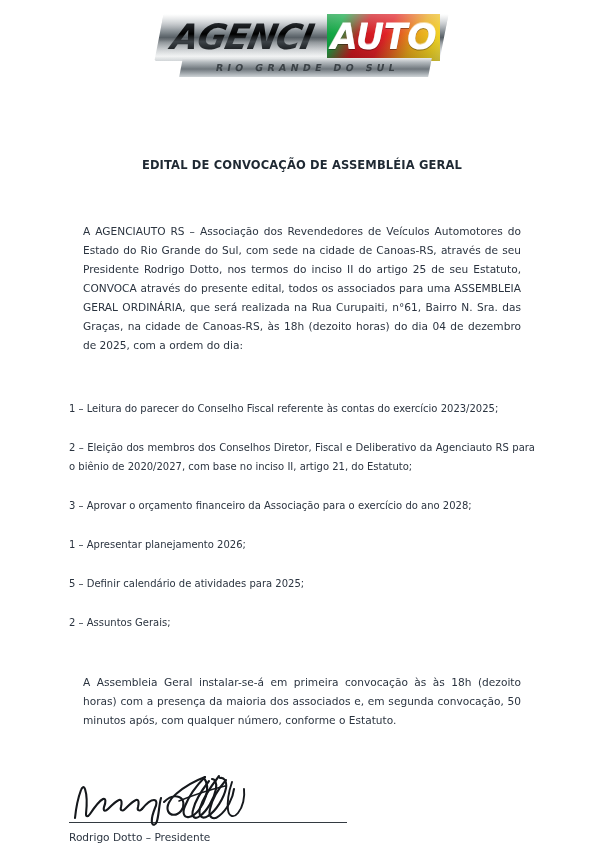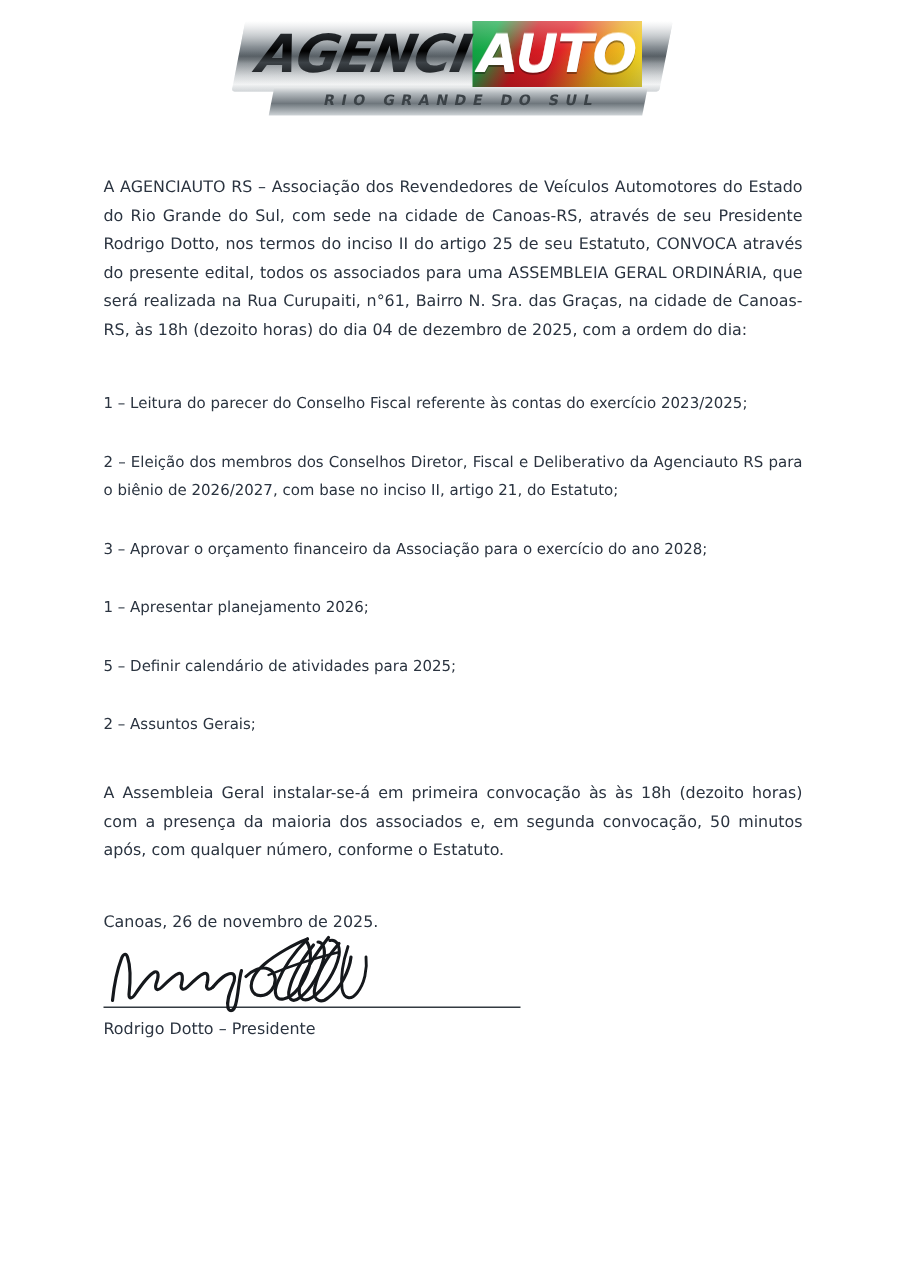--- a/index.html
+++ b/index.html
@@ -84,21 +84,21 @@
     padding-left: 13px;
     color: #111418;
     background: linear-gradient(180deg, #2e3338 0%, #000000 40%, #3c4247 62%, #0a0c0e 100%);
     -webkit-background-clip: text;
     background-clip: text;
     -webkit-text-fill-color: transparent;
     line-height: 1;
   }
   .auto-block {
     position: absolute;
-    right: 16px;
+    right: 4px;
     top: 0;
     width: 113px;
     height: 47px;
     background:
       linear-gradient(118deg,
         #0f9b3f 0%,
         #12a845 13%,
         #cf1820 33%,
         #e02127 50%,
         #e8a81b 74%,
@@ -169,21 +169,21 @@
   .doc-title {
     margin: 0;
     padding-top: 78px;
     text-align: center;
     font-size: 11.5px;
     font-weight: bold;
     letter-spacing: 0.15px;
     color: #1f2933;
   }
   p.para {
-    margin: 0;
+    margin: 14px;
     padding-top: 20px;
     font-size: 10.6px;
     line-height: 19px;
     text-align: justify;
     text-justify: inter-word;
     color: #2b3440;
   }
   p.para.first {
     padding-top: 36px;
   }
@@ -256,41 +256,41 @@
       </div>
 
       <div class="logo-banner">
         <span class="banner-text">RIO GRANDE DO SUL</span>
       </div>
     </div>
   </div>
 
   <div class="doc">
 
+    <h1 class="doc-title">EDITAL DE CONVOCAÇÃO DE ASSEMBLÉIA GERAL</h1>
 
     <p class="para first">A AGENCIAUTO RS – Associação dos Revendedores de Veículos Automotores do Estado do Rio Grande do Sul, com sede na cidade de Canoas-RS, através de seu Presidente Rodrigo Dotto, nos termos do inciso II do artigo 25 de seu Estatuto, CONVOCA através do presente edital, todos os associados para uma ASSEMBLEIA GERAL ORDINÁRIA, que será realizada na Rua Curupaiti, n°61, Bairro N. Sra. das Graças, na cidade de Canoas-RS, às 18h (dezoito horas) do dia 04 de dezembro de 2025, com a ordem do dia:</p>
 
     <p class="item first-item">1 – Leitura do parecer do Conselho Fiscal referente às contas do exercício 2023/2025;</p>
 
-    <p class="item">2 – Eleição dos membros dos Conselhos Diretor, Fiscal e Deliberativo da Agenciauto RS para o biênio de 2026/2027, com base no inciso II, artigo 21, do Estatuto;</p>
+    <p class="item">2 – Eleição dos membros dos Conselhos Diretor, Fiscal e Deliberativo da Agenciauto RS para o biênio de 2020/2027, com base no inciso II, artigo 21, do Estatuto;</p>
 
     <p class="item">3 – Aprovar o orçamento financeiro da Associação para o exercício do ano 2028;</p>
 
     <p class="item">1 – Apresentar planejamento 2026;</p>
 
     <p class="item">5 – Definir calendário de atividades para 2025;</p>
 
     <p class="item">2 – Assuntos Gerais;</p>
 
 
     <p class="para spaced-top">A Assembleia Geral instalar-se-á em primeira convocação às  às 18h (dezoito horas) com a presença da maioria dos associados e, em segunda convocação, 50 minutos após, com qualquer número, conforme o Estatuto.</p>
 
     <div class="sig-wrap">
 
-      <p class="sig-date">Canoas, 26 de novembro de 2025.</p>
 
       <div class="sig-graphic">
         <svg width="290" height="58" viewBox="0 0 290 58" fill="none" xmlns="http://www.w3.org/2000/svg" aria-hidden="true">
           <g stroke="#15181c" fill="none" stroke-linecap="round" stroke-linejoin="round">
             <path d="M6 50 C7 40 9 30 12 22 C13 19 15 18 16 21 C18 27 18 37 17 46 C17 49 19 49 21 46 C25 40 30 33 34 31 C37 30 37 34 35 39 C34 43 36 44 39 41 C43 37 47 33 50 32 C53 31 53 35 52 39 C51 42 53 44 56 41 C60 37 64 33 67 32 C70 31 70 35 69 39 C68 42 70 44 73 41" stroke-width="2.1"></path>
             <path d="M73 41 C77 36 82 32 85 32 C88 32 88 36 86 40 C84 45 82 50 83 55 C84 58 87 57 88 53 C90 46 90 37 92 30" stroke-width="2.1"></path>
             <path d="M95 34 C99 30 105 27 110 29 C115 31 116 38 112 43 C108 48 101 48 99 43 C97 38 101 31 107 26 C115 19 128 12 136 9" stroke-width="2.1"></path>
             <path d="M136 9 C128 17 120 28 116 38 C113 45 115 50 120 49 C127 48 134 38 137 28 C139 21 138 14 135 10" stroke-width="2.1"></path>
             <path d="M140 13 C133 22 126 33 124 42 C122 49 126 52 131 48 C138 43 145 31 147 21 C148 15 146 11 143 11" stroke-width="2.1"></path>
             <path d="M150 8 C143 17 134 30 131 40 C129 48 133 52 139 48 C147 43 155 30 157 20 C158 13 155 9 151 10" stroke-width="2.1"></path>

